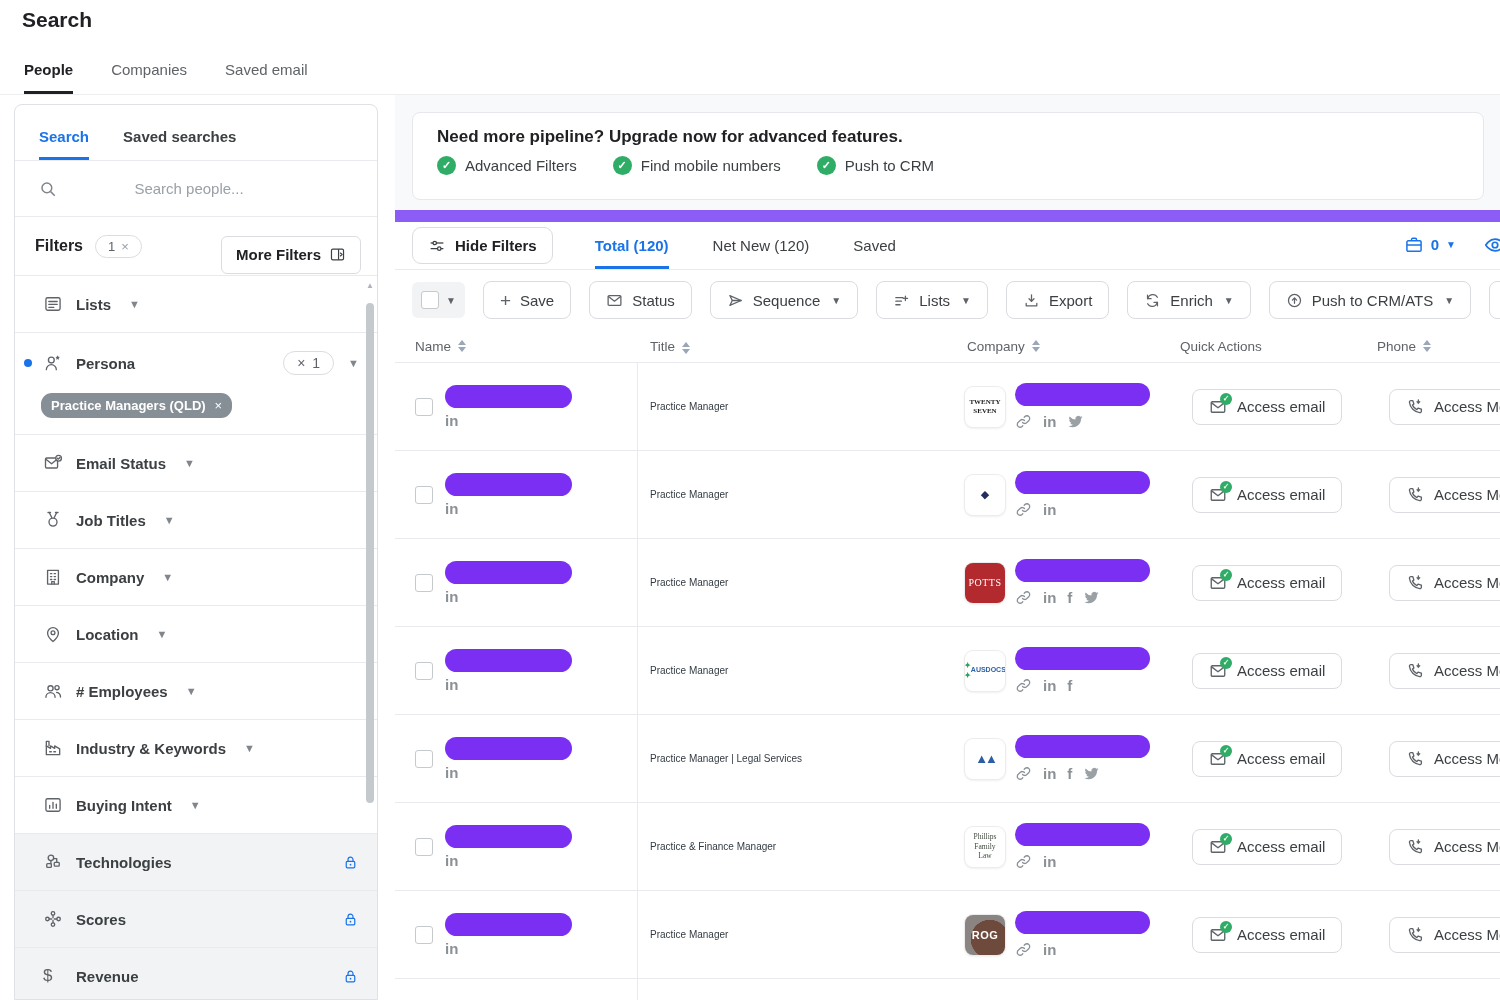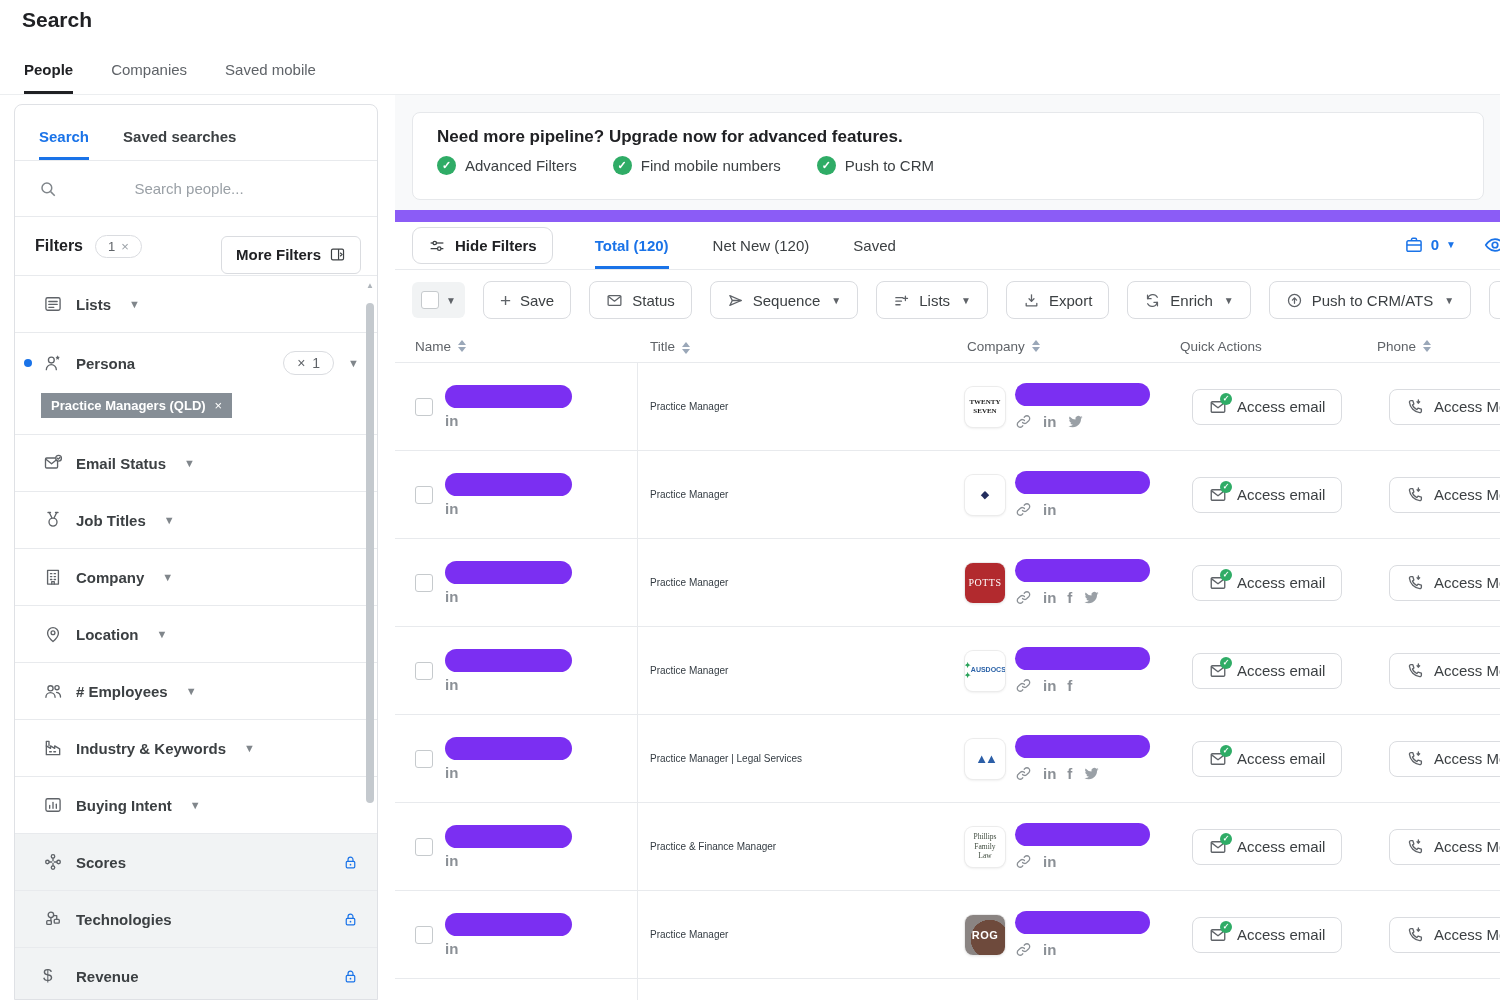--- a/index.html
+++ b/index.html
@@ -48,21 +48,21 @@
     padding:3px 13px; font-size:14px; color:#5f6368; }
   .side-item.has-count .count-pill { display:inline-flex; }
   .chev { margin-left:18px; font-size:11px; color:#80868b; }
   .side-item.has-count .chev { margin-left:14px; }
   .lock { margin-left:auto; display:none; }
   .lock svg { width:17px; height:17px; stroke:#1a73e8; fill:none; stroke-width:1.7; }
   .side-item.locked .lock { display:inline-flex; }
   .tag-row { padding:0 18px 16px 26px; display:none; }
   .side-item.has-tag .tag-row { display:block; }
   .tag { display:inline-flex; align-items:center; gap:9px; background:#868e96; color:#fff; font-size:13px; font-weight:700;
-    border-radius:0; padding:5px 10px; cursor:pointer; }
+    border-radius:11px; padding:5px 10px; cursor:pointer; }
   .tag-x { font-weight:400; font-size:13px; }
   .sb-scroll { position:absolute; top:186px; right:3px; width:8px; bottom:8px; }
   .sb-arrow { position:absolute; top:-10px; right:0; font-size:8px; color:#aeb4ba; }
   .sb-thumb { position:absolute; top:12px; right:0; width:8px; height:500px; background:#c4c9ce; border-radius:4px; }
 
   
   .main { position:absolute; top:95px; left:395px; width:1105px; height:905px; background:#8b5cf6; overflow:hidden; }
   .main-band { position:absolute; top:0; left:0; right:0; height:115px; background:#f8f9fa; }
 
   .upgrade-banner { position:absolute; top:17px; left:17px; width:1072px; height:88px; background:#fff;
@@ -150,21 +150,21 @@
 </head>
 <body>
 
 <div class="app">
 
   <header class="page-header">
     <h1 class="page-title">Search</h1>
     <nav class="top-tabs">
       <div class="top-tab active">People</div>
       <div class="top-tab">Companies</div>
-      <div class="top-tab">Saved mobile</div>
+      <div class="top-tab">Saved email</div>
     </nav>
   </header>
 
   <aside class="sidebar">
     <div class="sb-tabs">
       <span class="sb-tab active">Search</span>
       <span class="sb-tab">Saved searches</span>
     </div>
     <div class="sb-search">
       <svg viewBox="0 0 24 24">
@@ -359,53 +359,53 @@
 
     </div>
 
   </div>
 
   <div class="side-item locked">
 
     <div class="side-row">
       <span class="side-icon">
               <svg viewBox="0 0 24 24">
+                <circle cx="9.5" cy="7" r="3.3"></circle>
+                <path d="M9.5 10.3V14"></path>
+                <rect x="4.5" y="14" width="5.5" height="4.5" rx="1"></rect>
+                <rect x="13.5" y="12.5" width="6" height="4.5" rx="1"></rect>
+                <path d="M12.8 8h3.7v4.5"></path>
+              </svg>
+            </span>
+      <span class="side-label">Technologies</span>
+
+      <span class="lock">
+              <svg viewBox="0 0 24 24">
+                <rect x="6" y="10.5" width="12" height="9" rx="1.5"></rect>
+                <path d="M8.5 10.5V8a3.5 3.5 0 0 1 7 0v2.5"></path>
+                <circle cx="12" cy="15" r="1.2" fill="#1a73e8" stroke="none"></circle>
+              </svg>
+            </span>
+    </div>
+
+  </div>
+
+  <div class="side-item locked">
+
+    <div class="side-row">
+      <span class="side-icon">
+              <svg viewBox="0 0 24 24">
                 <circle cx="12" cy="5.3" r="2.1"></circle>
                 <circle cx="12" cy="18.7" r="2.1"></circle>
                 <circle cx="5.3" cy="12" r="2.1"></circle>
                 <circle cx="18.7" cy="12" r="2.1"></circle>
                 <path d="M12 7.4v3M12 13.6v3M7.4 12h3M13.6 12h3"></path>
               </svg>
             </span>
       <span class="side-label">Scores</span>
-
-      <span class="lock">
-              <svg viewBox="0 0 24 24">
-                <rect x="6" y="10.5" width="12" height="9" rx="1.5"></rect>
-                <path d="M8.5 10.5V8a3.5 3.5 0 0 1 7 0v2.5"></path>
-                <circle cx="12" cy="15" r="1.2" fill="#1a73e8" stroke="none"></circle>
-              </svg>
-            </span>
-    </div>
-
-  </div>
-
-  <div class="side-item locked">
-
-    <div class="side-row">
-      <span class="side-icon">
-              <svg viewBox="0 0 24 24">
-                <circle cx="9.5" cy="7" r="3.3"></circle>
-                <path d="M9.5 10.3V14"></path>
-                <rect x="4.5" y="14" width="5.5" height="4.5" rx="1"></rect>
-                <rect x="13.5" y="12.5" width="6" height="4.5" rx="1"></rect>
-                <path d="M12.8 8h3.7v4.5"></path>
-              </svg>
-            </span>
-      <span class="side-label">Technologies</span>
 
       <span class="lock">
               <svg viewBox="0 0 24 24">
                 <rect x="6" y="10.5" width="12" height="9" rx="1.5"></rect>
                 <path d="M8.5 10.5V8a3.5 3.5 0 0 1 7 0v2.5"></path>
                 <circle cx="12" cy="15" r="1.2" fill="#1a73e8" stroke="none"></circle>
               </svg>
             </span>
     </div>
 

